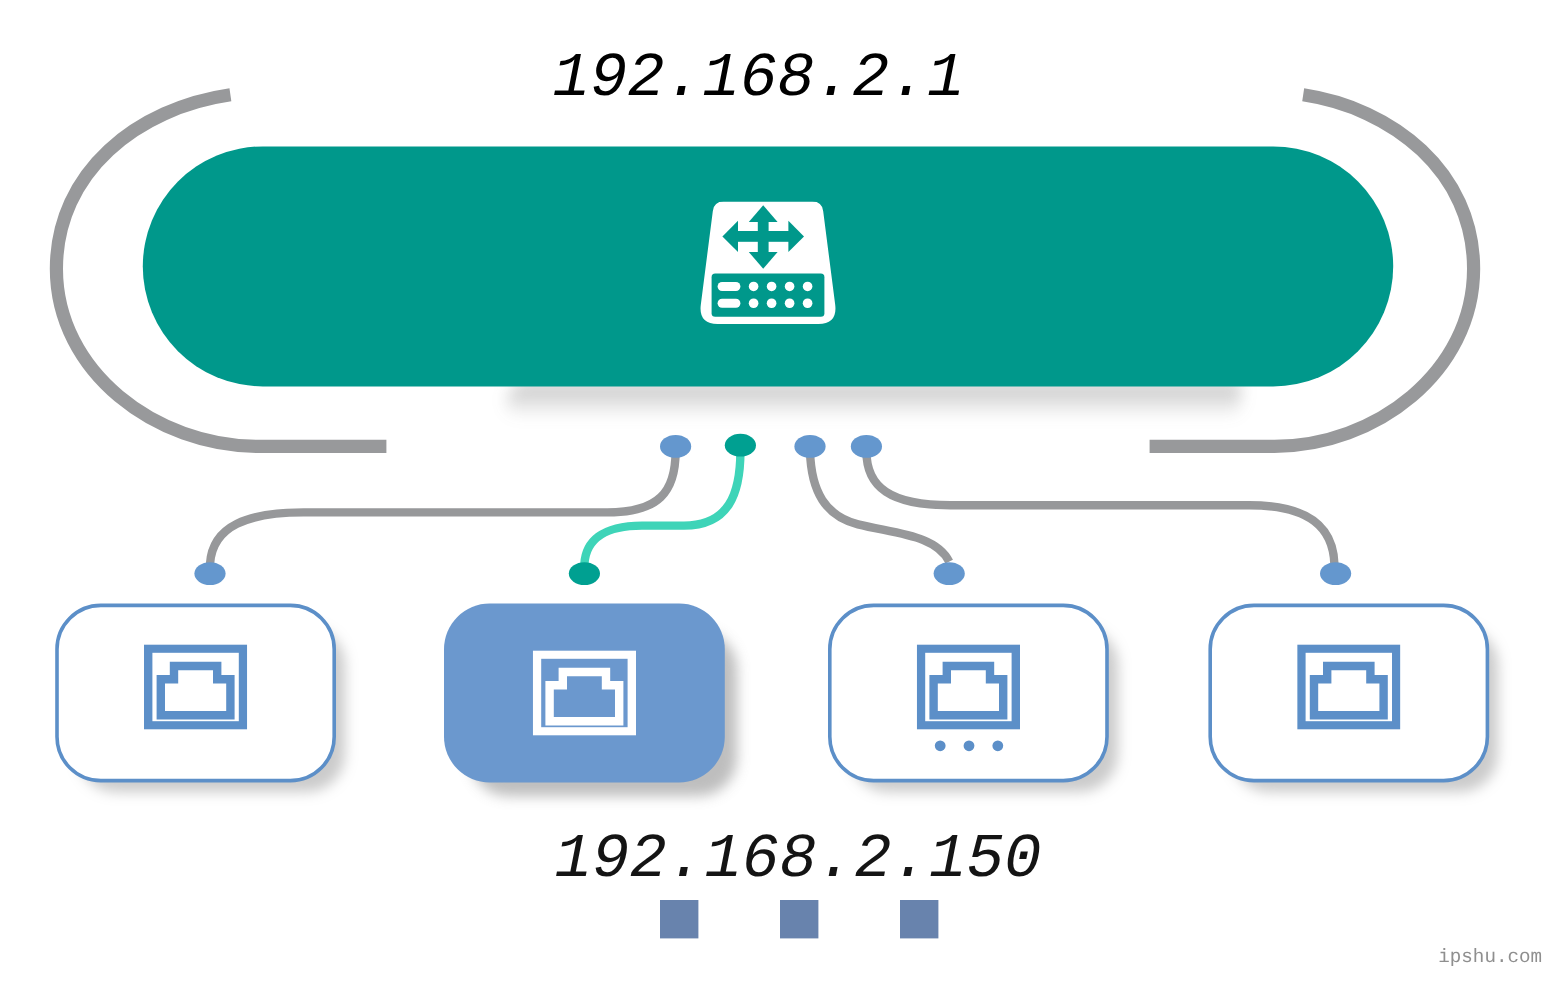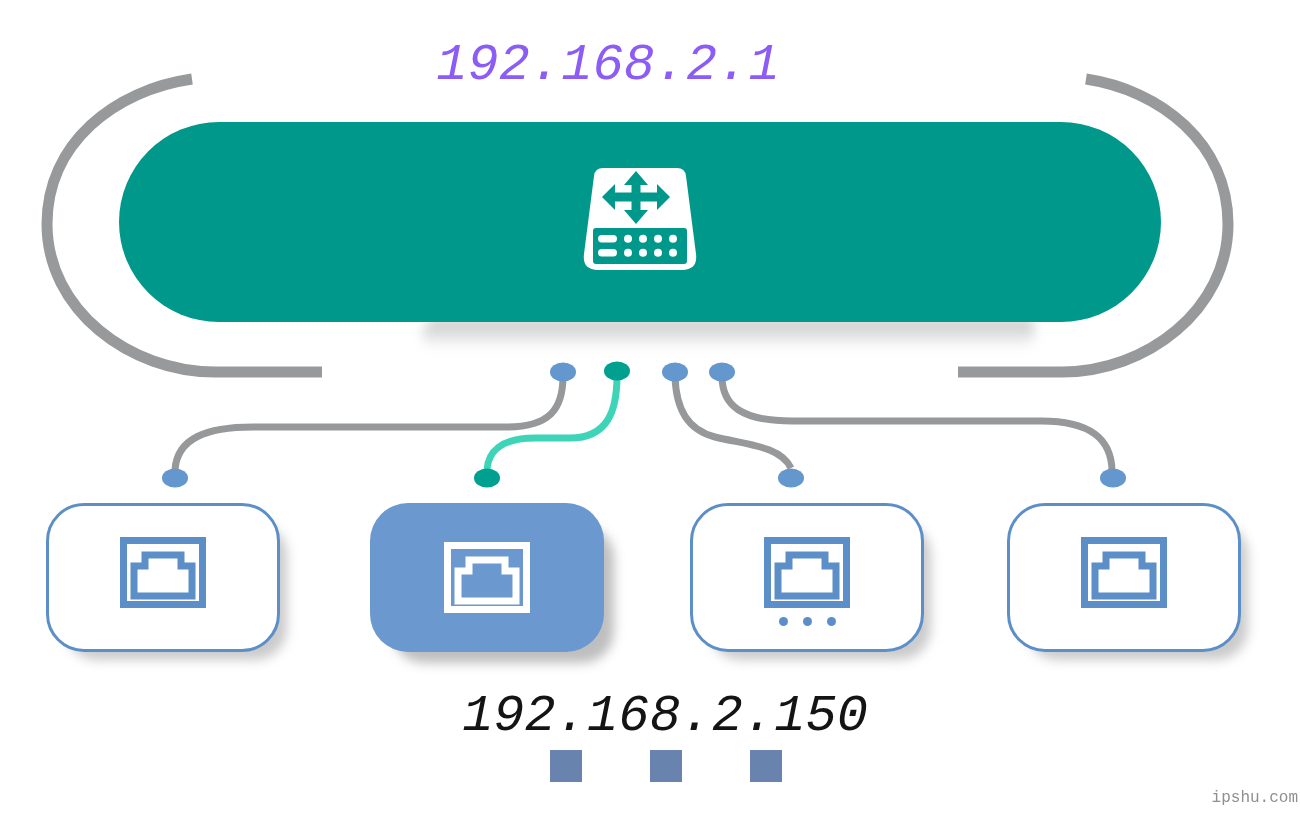--- a/index.html
+++ b/index.html
@@ -16,21 +16,21 @@
   .ip-text {
     position: absolute;
     transform: translateX(-50%);
     font-family: "Liberation Mono", monospace;
     font-style: italic;
     font-size: 52px;
     line-height: 1;
     white-space: nowrap;
     z-index: 5;
   }
-  .router-ip { left: 608px; top: 40px; color: #8b5cf6; }
+  .router-ip { left: 632px; top: 40px; color: #000000; }
   .client-ip { left: 665px; top: 691px; color: #141414; text-align: center; }
 
   .svg-layer {
     position: absolute;
     left: 0; top: 0;
     width: 1300px; height: 820px;
     z-index: 2;
   }
 
   .pill {
@@ -99,21 +99,21 @@
     width: 32px; height: 32px;
     background: #6883ad;
     z-index: 4;
   }
   .sq-1 { left: 550px; }
   .sq-2 { left: 650px; }
   .sq-3 { left: 750px; }
 
   .watermark {
     position: absolute;
-    right: 2px; top: 789px;
+    right: 15px; top: 789px;
     font-family: "Liberation Mono", monospace;
     font-size: 16px;
     color: #8f8f8f;
     z-index: 5;
   }
 </style>
 </head>
 <body>
 
 <div class="canvas">

